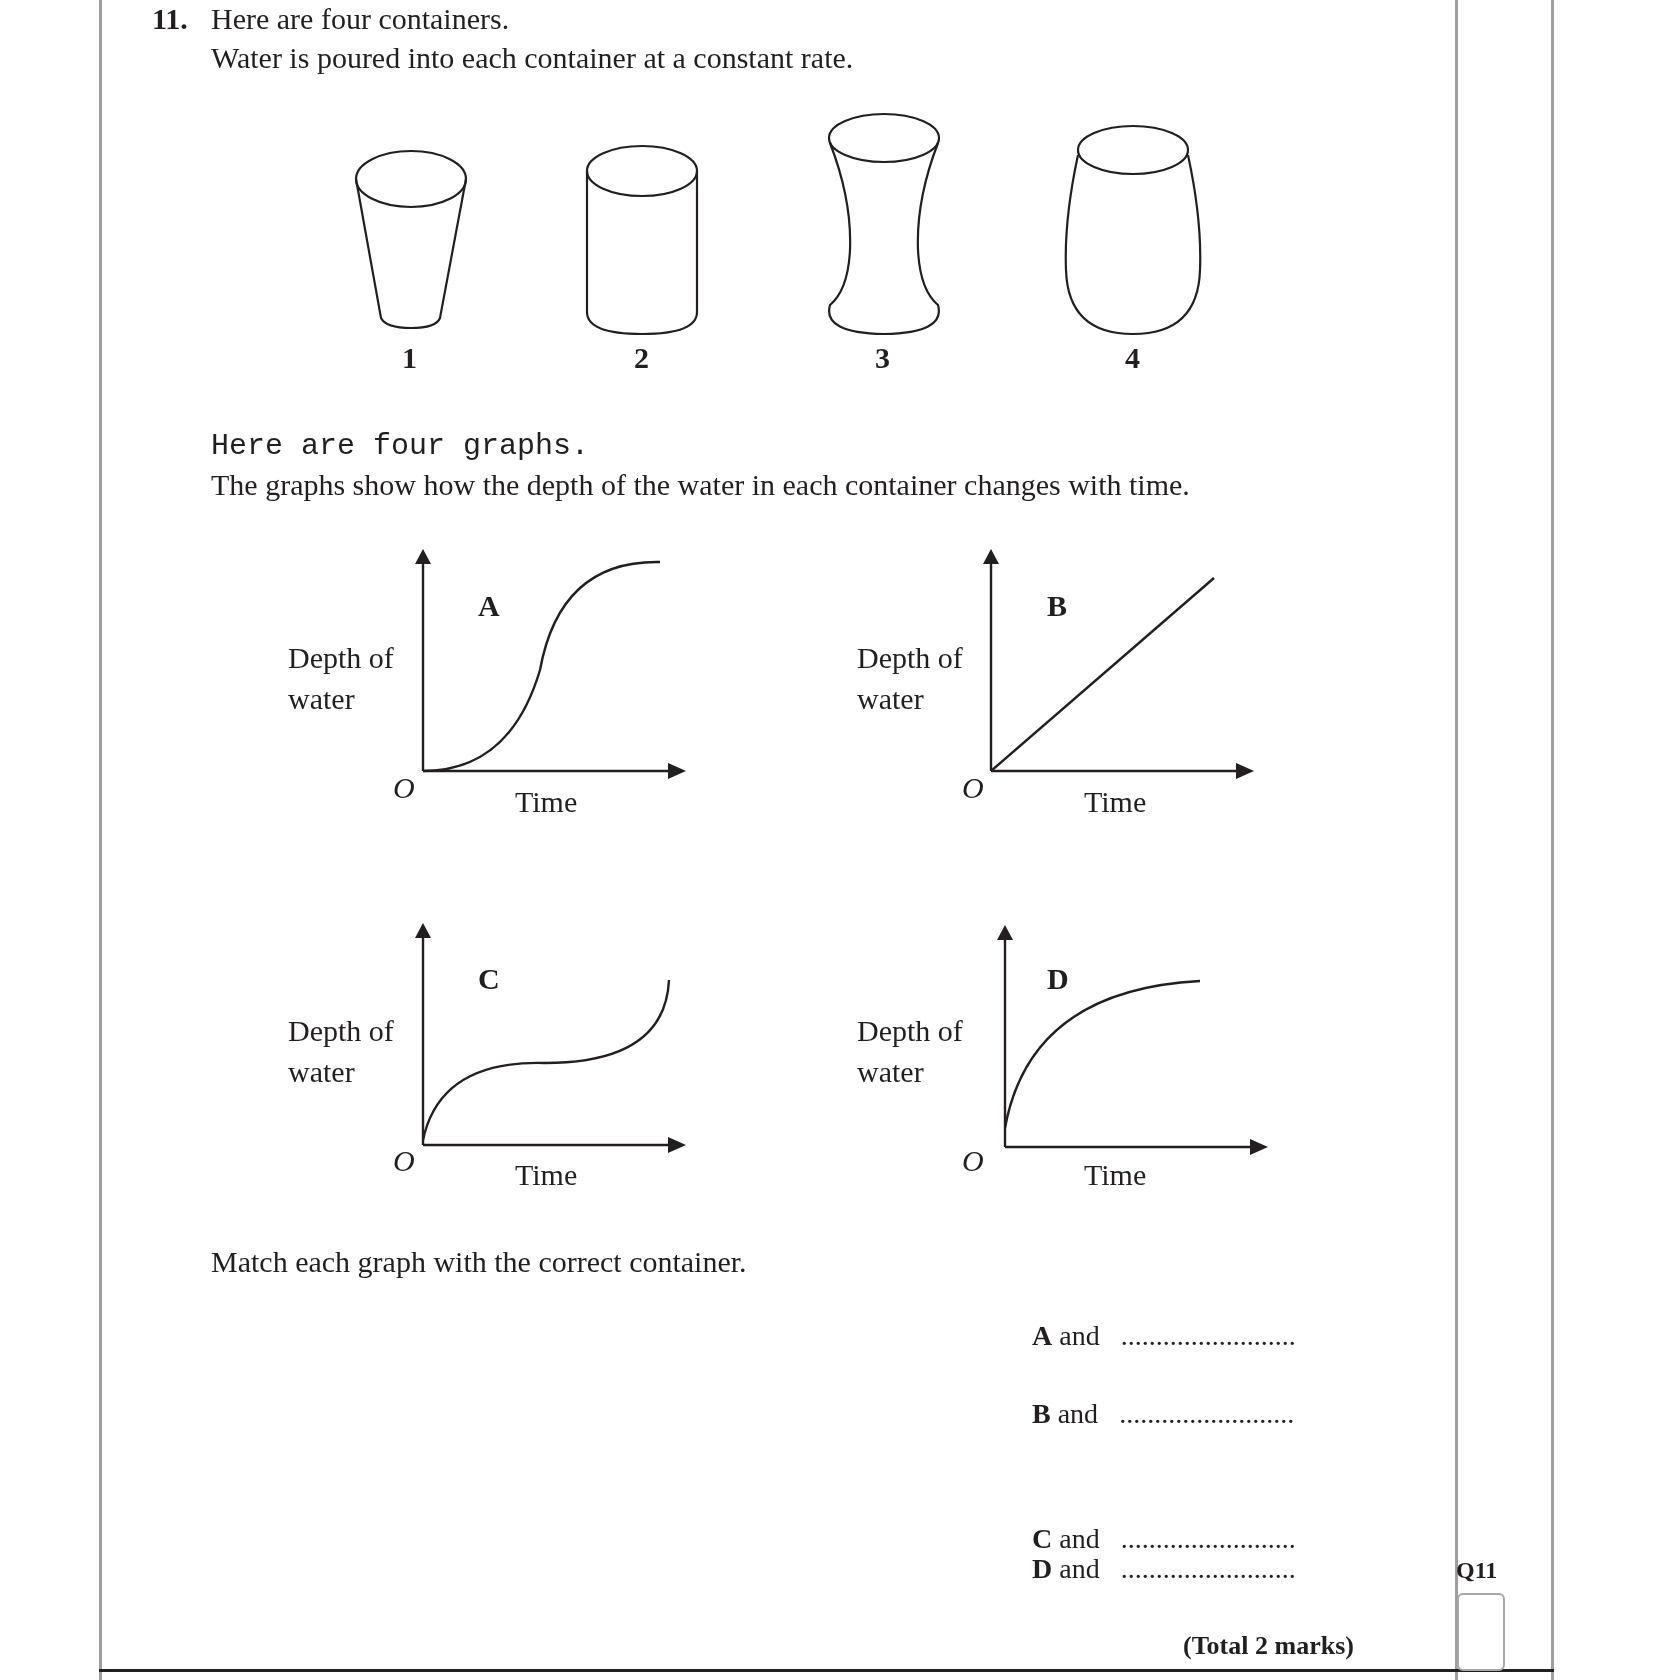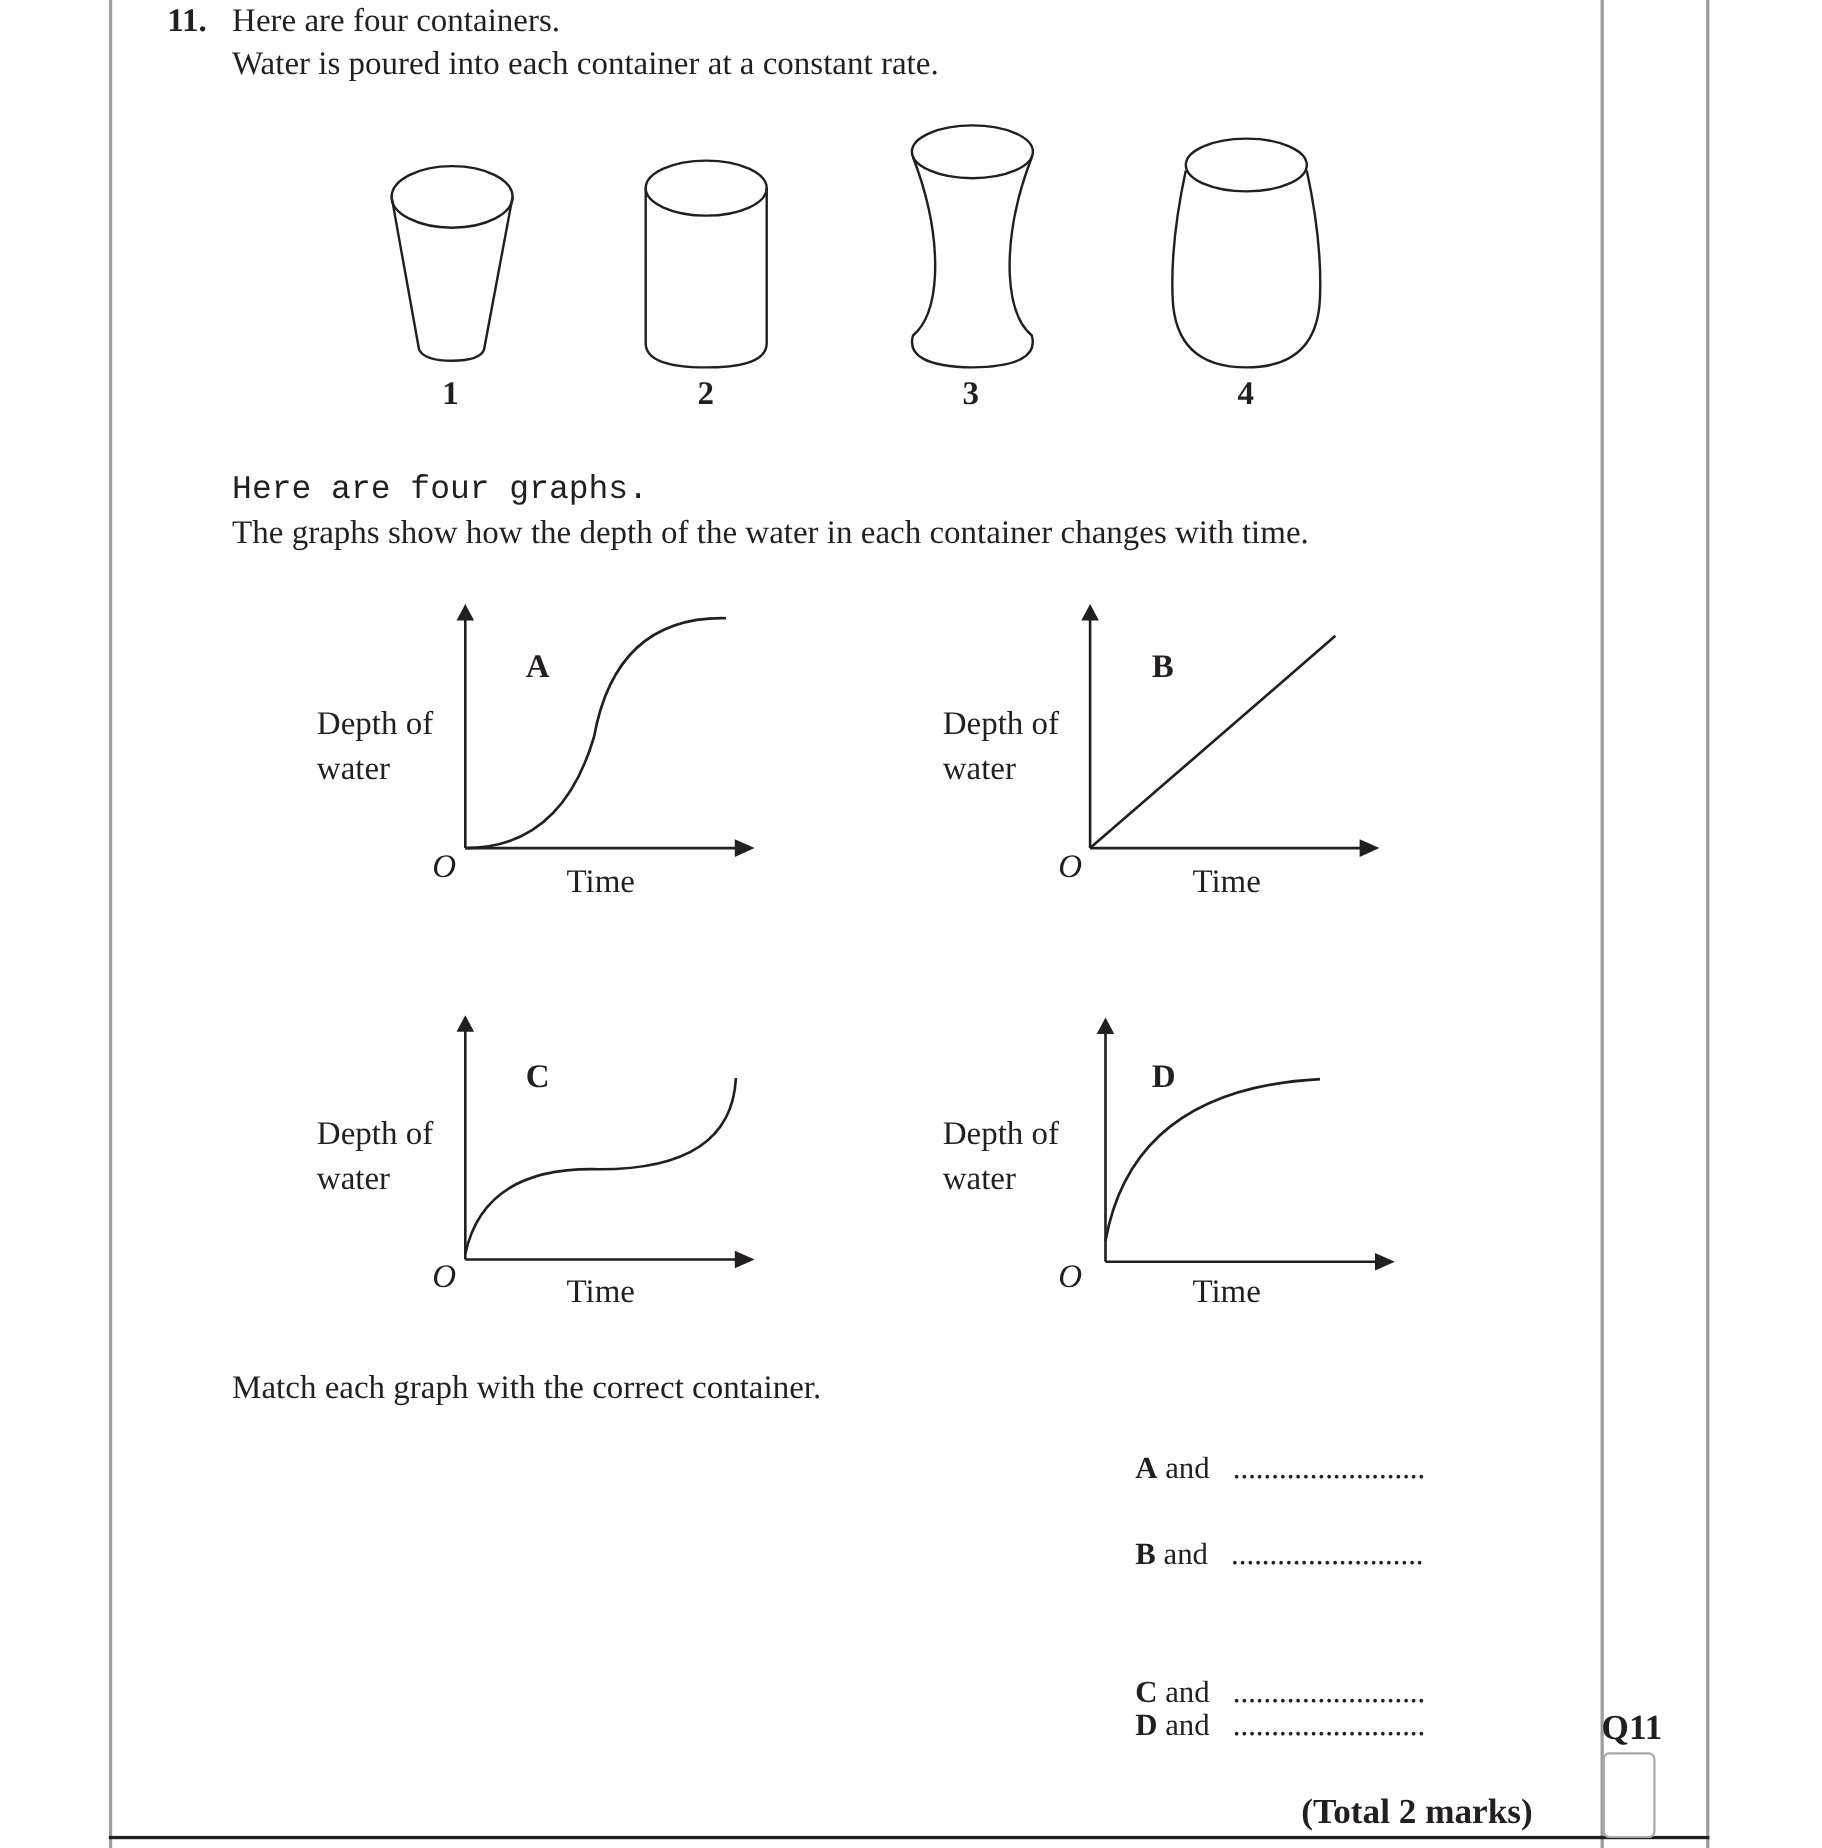--- a/index.html
+++ b/index.html
@@ -142,16 +142,16 @@
   <span class="letter">C</span>
   <span>and</span>
   <span class="dots">.........................</span>
 </div>
 <div class="ans-row" style="top:1553px;">
   <span class="letter">D</span>
   <span>and</span>
   <span class="dots">.........................</span>
 </div>
 
-<div class="abs txt bold" style="left:1456px; top:1552px; font-size:32px;">Q11</div>
+<div class="abs txt bold" style="left:1456px; top:1552px; font-size:24px;">Q11</div>
 <div class="mark-box"></div>
 
-<div class="abs txt bold" style="left:1183px; top:1628px; font-size:32px;">(Total 2 marks)</div>
+<div class="abs txt bold" style="left:1183px; top:1628px; font-size:26px;">(Total 2 marks)</div>
 
 </body></html>

